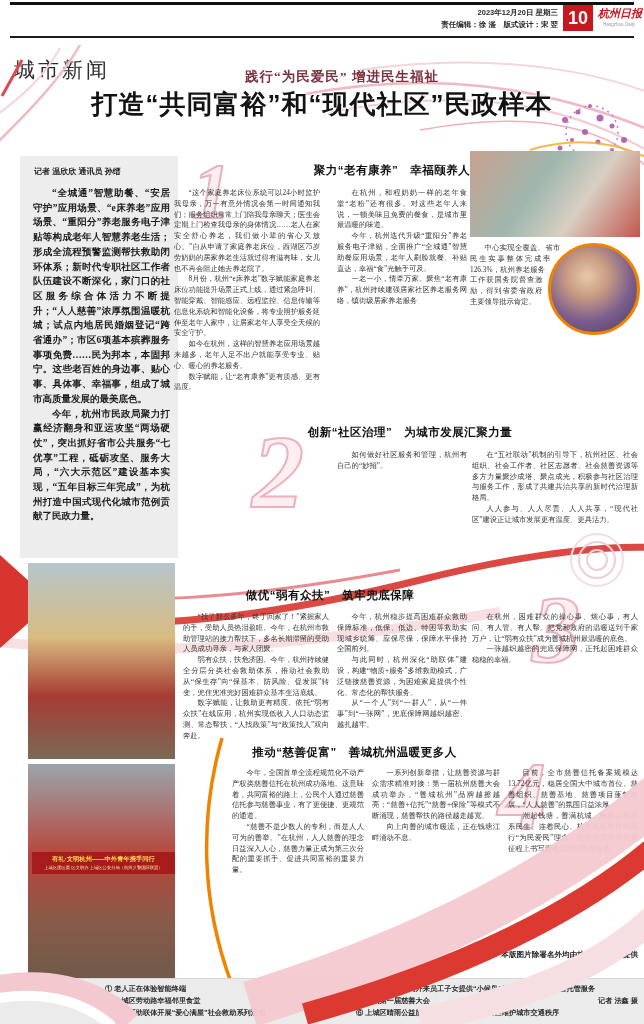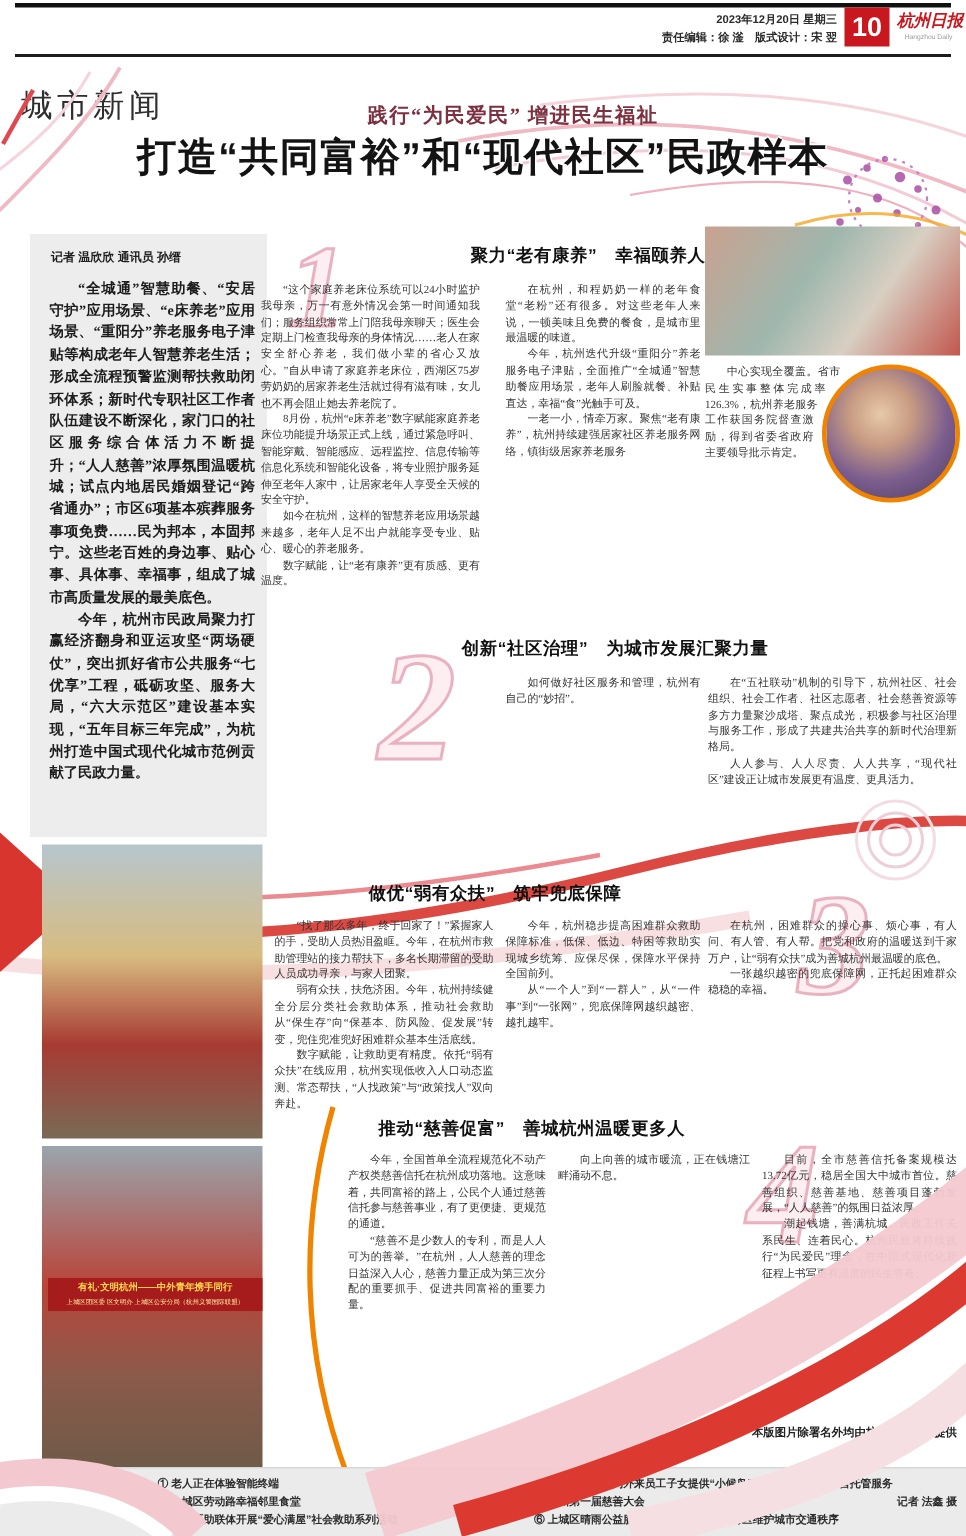--- a/index.html
+++ b/index.html
@@ -179,33 +179,35 @@
   </div>
 
   <div class="abs sec-title" style="left:180px;top:588px;width:300px;">做优“弱有众扶”　筑牢兜底保障</div>
   <div class="abs col" style="left:183px;top:612px;width:146px;height:142px;">
     <p>“找了那么多年，终于回家了！”紧握家人的手，受助人员热泪盈眶。今年，在杭州市救助管理站的接力帮扶下，多名长期滞留的受助人员成功寻亲，与家人团聚。</p>
     <p>弱有众扶，扶危济困。今年，杭州持续健全分层分类社会救助体系，推动社会救助从“保生存”向“保基本、防风险、促发展”转变，兜住兜准兜好困难群众基本生活底线。</p>
     <p>数字赋能，让救助更有精度。依托“弱有众扶”在线应用，杭州实现低收入人口动态监测、常态帮扶，“人找政策”与“政策找人”双向奔赴。</p>
   </div>
   <div class="abs col" style="left:337px;top:612px;width:130px;height:142px;">
     <p>今年，杭州稳步提高困难群众救助保障标准，低保、低边、特困等救助实现城乡统筹、应保尽保，保障水平保持全国前列。</p>
+    <p>与此同时，杭州深化“助联体”建设，构建“物质+服务”多维救助模式，广泛链接慈善资源，为困难家庭提供个性化、常态化的帮扶服务。</p>
     <p>从“一个人”到“一群人”，从“一件事”到“一张网”，兜底保障网越织越密、越扎越牢。</p>
   </div>
   <div class="abs col" style="left:472px;top:612px;width:166px;height:142px;">
     <p>在杭州，困难群众的操心事、烦心事，有人问、有人管、有人帮。把党和政府的温暖送到千家万户，让“弱有众扶”成为善城杭州最温暖的底色。</p>
     <p>一张越织越密的兜底保障网，正托起困难群众稳稳的幸福。</p>
   </div>
 
   <div class="abs sec-title" style="left:182px;top:745px;width:345px;">推动“慈善促富”　善城杭州温暖更多人</div>
   <div class="abs col" style="left:232px;top:768px;width:132px;height:178px;">
     <p>今年，全国首单全流程规范化不动产产权类慈善信托在杭州成功落地。这意味着，共同富裕的路上，公民个人通过慈善信托参与慈善事业，有了更便捷、更规范的通道。</p>
     <p>“慈善不是少数人的专利，而是人人可为的善举。”在杭州，人人慈善的理念日益深入人心，慈善力量正成为第三次分配的重要抓手、促进共同富裕的重要力量。</p>
   </div>
   <div class="abs col" style="left:372px;top:768px;width:128px;height:178px;">
+    <p>一系列创新举措，让慈善资源与群众需求精准对接：第一届杭州慈善大会成功举办，“善城杭州”品牌越擦越亮；“慈善+信托”“慈善+保险”等模式不断涌现，慈善帮扶的路径越走越宽。</p>
     <p>向上向善的城市暖流，正在钱塘江畔涌动不息。</p>
   </div>
   <div class="abs col" style="left:508px;top:768px;width:130px;height:178px;">
     <p>目前，全市慈善信托备案规模达13.72亿元，稳居全国大中城市首位。慈善组织、慈善基地、慈善项目蓬勃发展，“人人慈善”的氛围日益浓厚。</p>
     <p>潮起钱塘，善满杭城。民政工作关系民生、连着民心。杭州民政将持续践行“为民爱民”理念，在中国式现代化新征程上书写更有温度的民生答卷。</p>
   </div>
 
   <div class="abs credit">本版图片除署名外均由杭州市民政局提供</div>
 
   <div class="abs footer">

